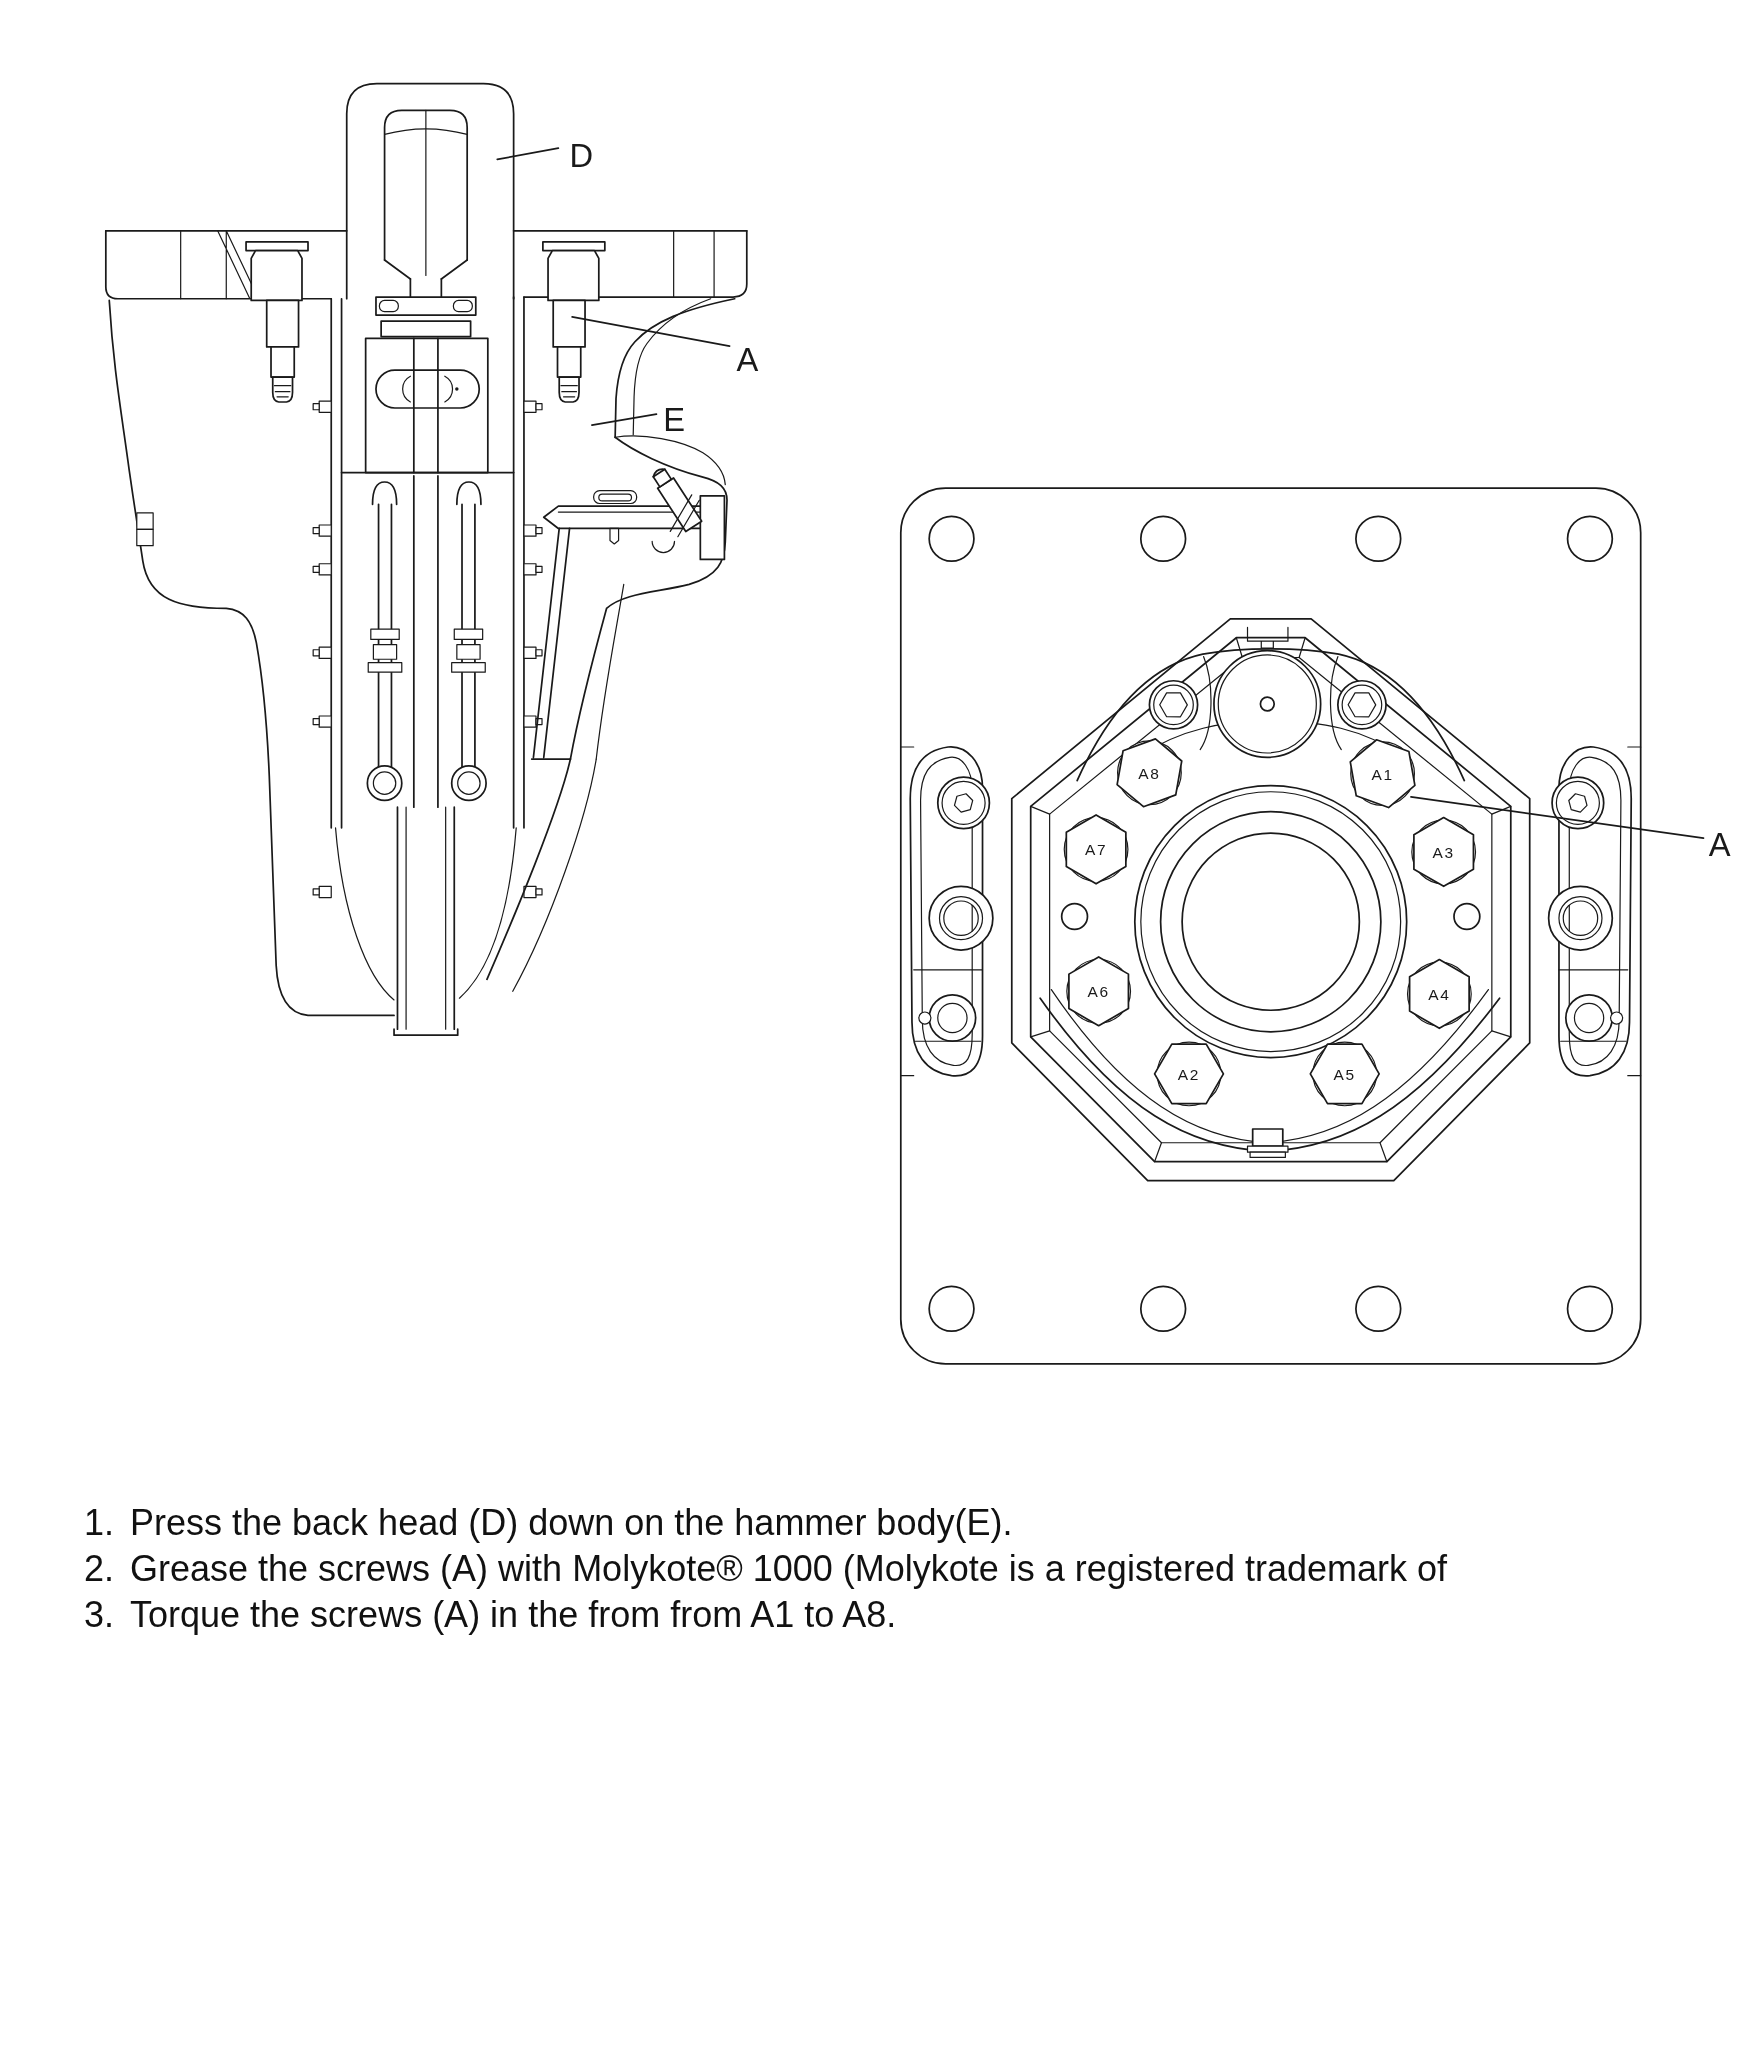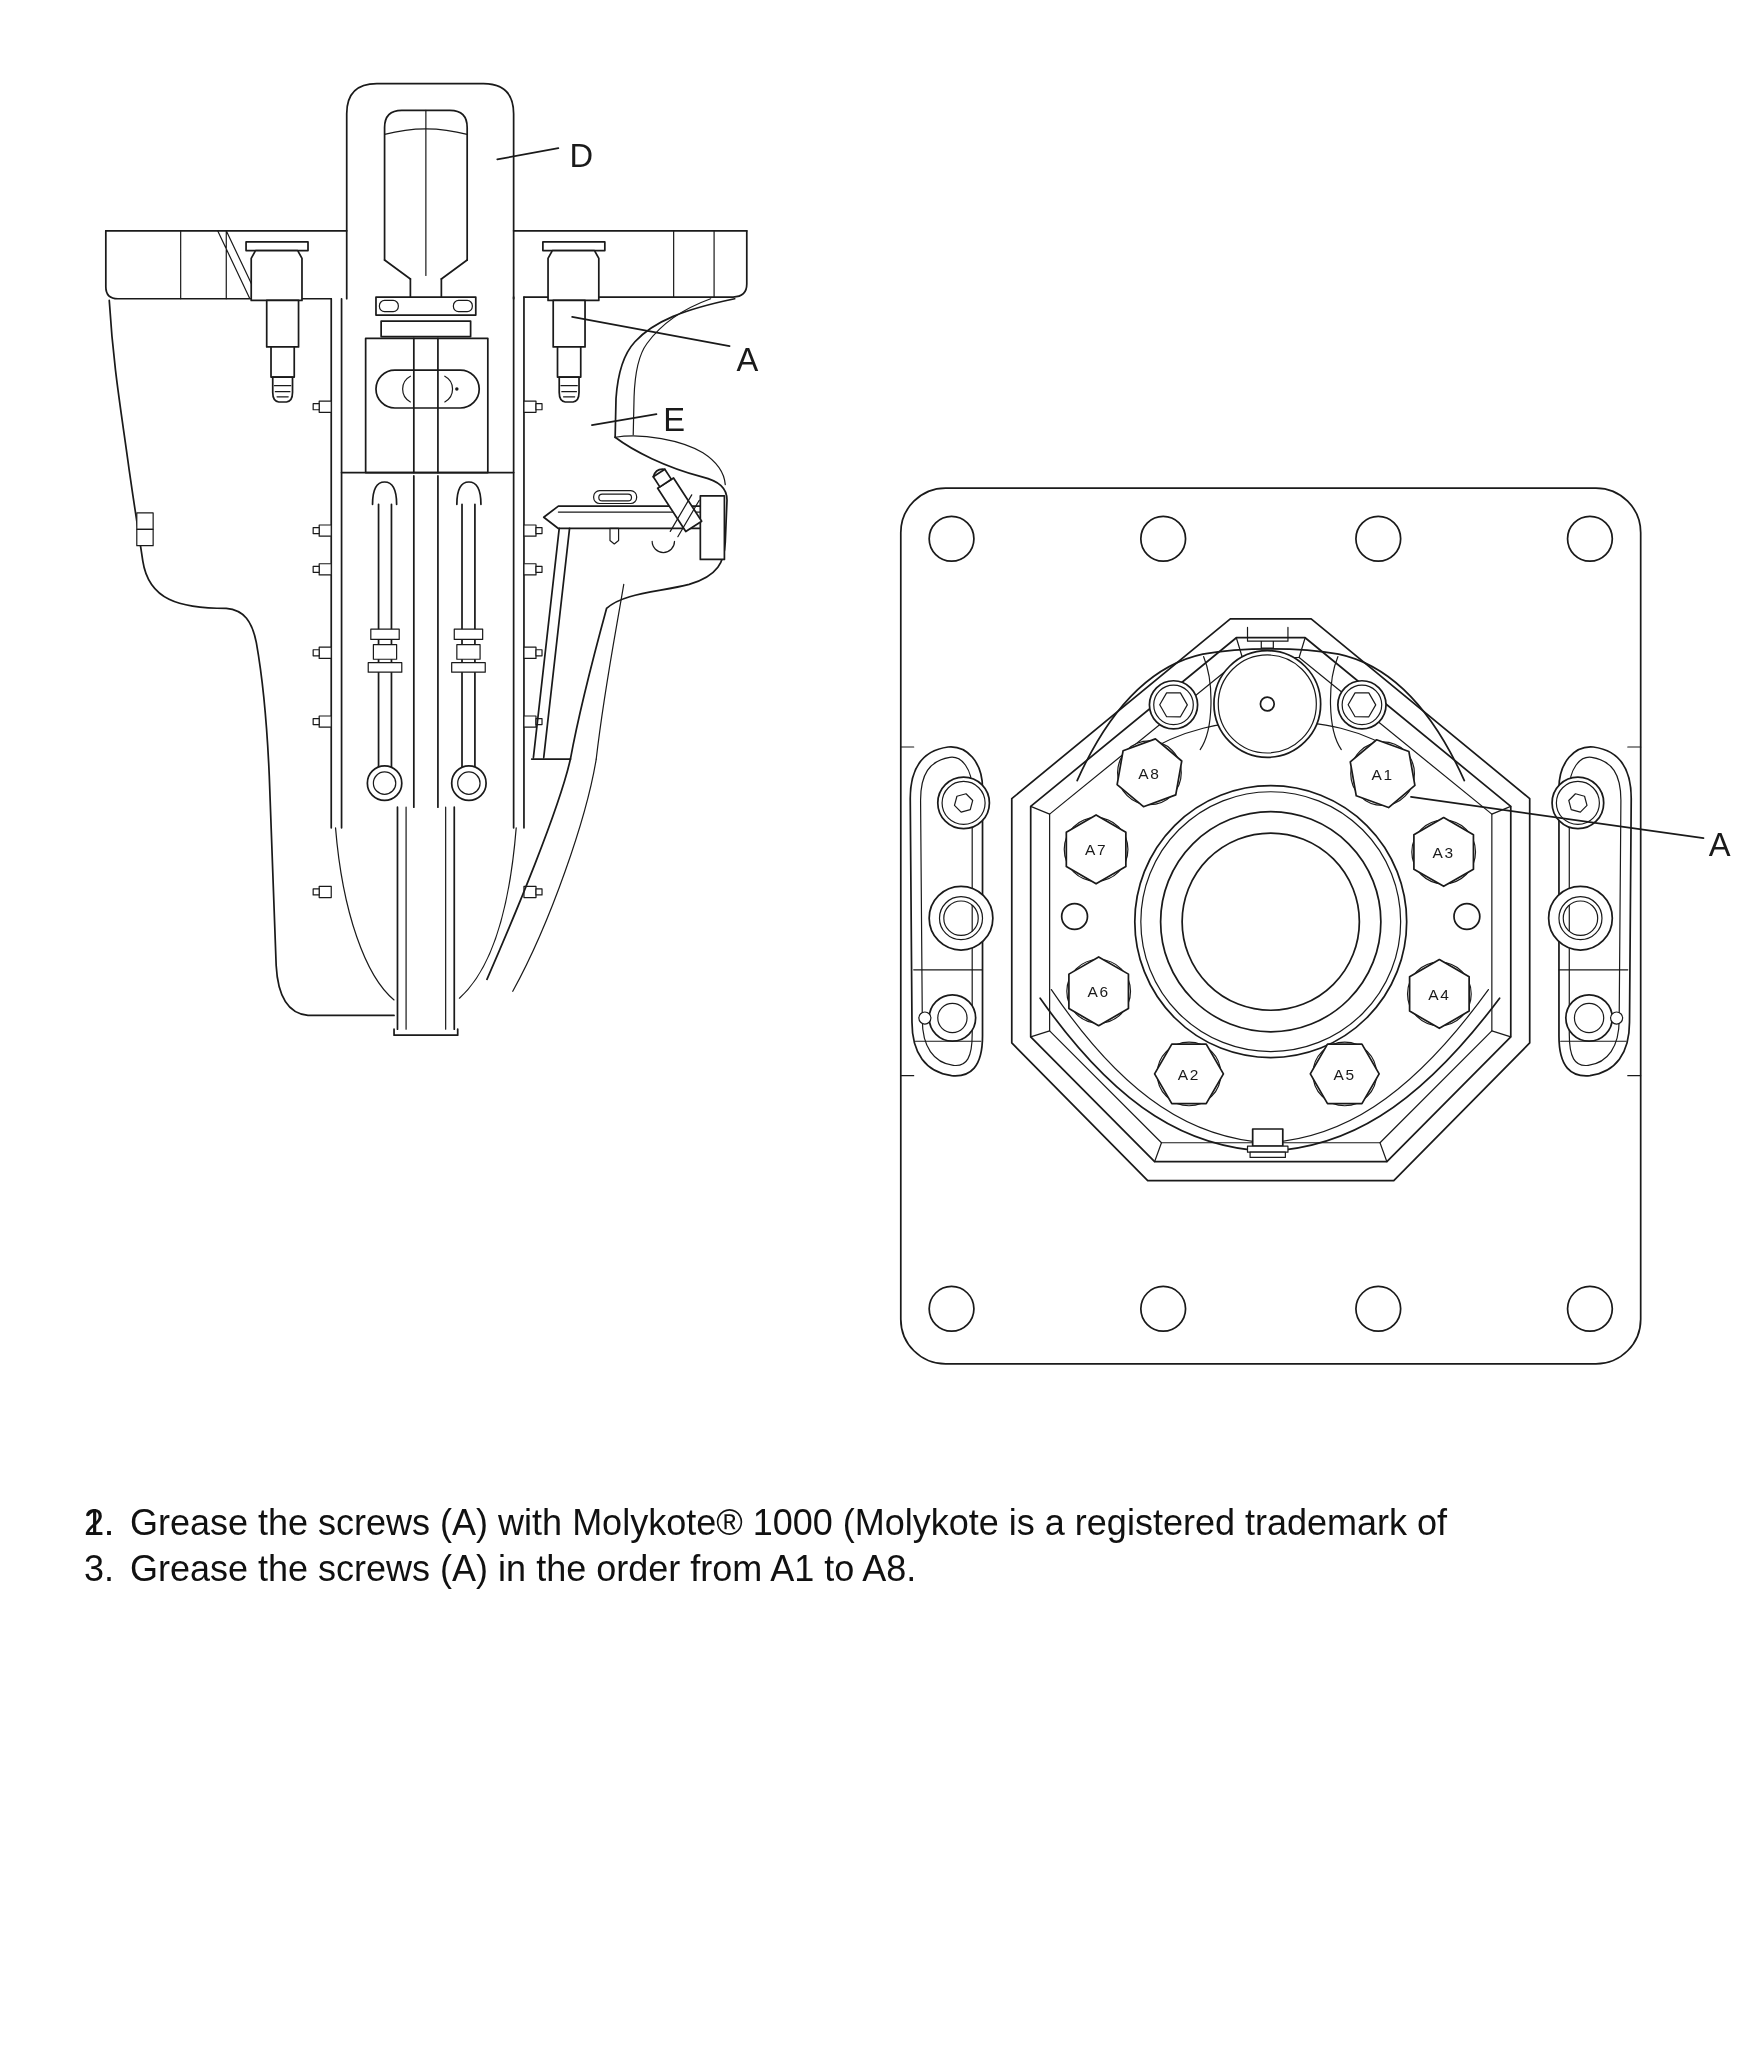--- a/index.html
+++ b/index.html
@@ -311,18 +311,18 @@
         <line x1="848" y1="402" x2="665" y2="368"></line>
         <text x="856" y="431" class="part-label">A</text>
         <line x1="763" y1="481" x2="688" y2="494"></line>
         <text x="771" y="501" class="part-label">E</text>
         <line x1="1640" y1="926" x2="1980" y2="974"></line>
         <text x="1986" y="995" class="part-label">A</text>
       </g>
 </svg>
 
 <div class="instructions" id="instructions">
-      <div class="instr-row"><span class="instr-marker">1.</span></div>
+      <div class="instr-row"><span class="instr-marker">1.</span><span>Press the back head (D) down on the hammer body(E).</span></div>
       <div class="instr-row"><span class="instr-marker">2.</span><span>Grease the screws (A) with Molykote® 1000 (Molykote is a registered trademark of</span></div>
-      <div class="instr-row"><span class="instr-marker">3.</span><span>Grease the screws (A) in the order from A1 to A8.</span></div>
+      <div class="instr-row"><span class="instr-marker">3.</span><span>Torque the screws (A) in the from from A1 to A8.</span></div>
     </div>
 </div>
 
 
 </body></html>

